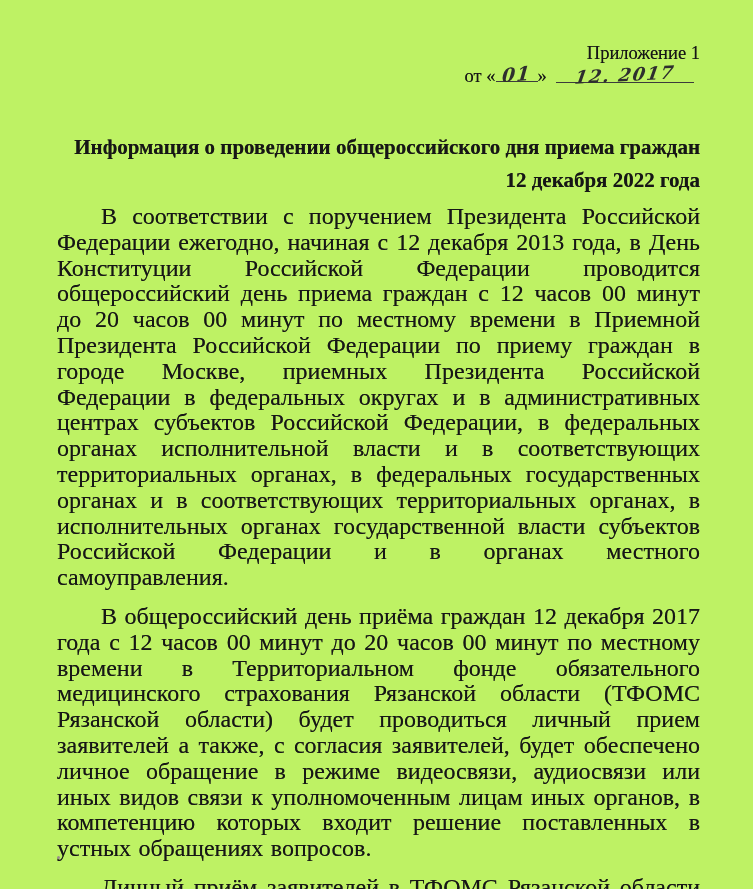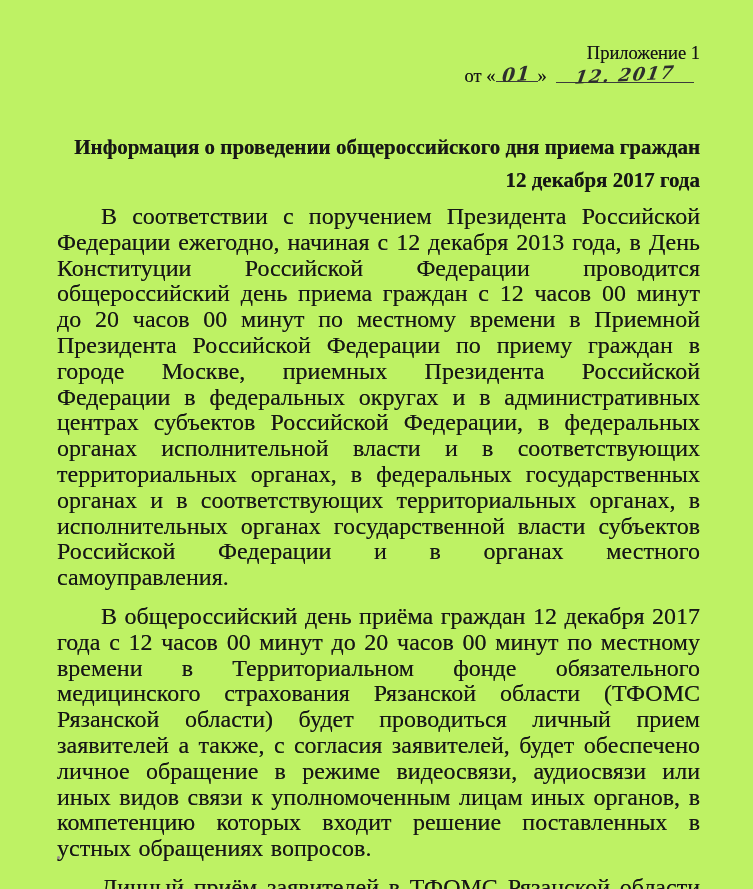--- a/index.html
+++ b/index.html
@@ -95,21 +95,21 @@
 
 <div class="page">
 
   <div class="header-block">
     <div class="header-line">Приложение 1</div>
     <div class="header-line date-line"><span>от «</span><span class="fill-slot short"><span class="hw">01</span></span><span>»</span>&nbsp;&nbsp;<span class="fill-slot long"><span class="hw rest">12. 2017</span></span></div>
   </div>
 
   <div class="doc-title">
     <div>Информация о проведении общероссийского дня приема граждан</div>
-    <div>12 декабря 2017 года</div>
+    <div>12 декабря 2022 года</div>
   </div>
 
   <div class="content">
     <p class="tight">В соответствии с поручением Президента Российской Федерации ежегодно, начиная с 12 декабря 2013 года, в День Конституции Российской Федерации проводится общероссийский день приема граждан с 12 часов 00 минут до 20 часов 00 минут по местному времени в Приемной Президента Российской Федерации по приему граждан в городе Москве, приемных Президента Российской Федерации в федеральных округах и в административных центрах субъектов Российской Федерации, в федеральных органах исполнительной власти и в соответствующих территориальных органах, в федеральных государственных органах и в соответствующих территориальных органах, в исполнительных органах государственной власти субъектов Российской Федерации и в органах местного самоуправления.</p>
     <p class="tight">В общероссийский день приёма граждан 12 декабря 2017 года с 12 часов 00 минут до 20 часов 00 минут по местному времени в Территориальном фонде обязательного медицинского страхования Рязанской области (ТФОМС Рязанской области) будет проводиться личный прием заявителей а также, с согласия заявителей, будет обеспечено личное обращение в режиме видеосвязи, аудиосвязи или иных видов связи к уполномоченным лицам иных органов, в компетенцию которых входит решение поставленных в устных обращениях вопросов.</p>
     <p>Личный приём заявителей в ТФОМС Рязанской области будет осуществляться по адресу: г. Рязань, ул. 6-я Линия, д. 6, кабинет № 8.</p>
   </div>
 
   <div class="speck"></div>
 

